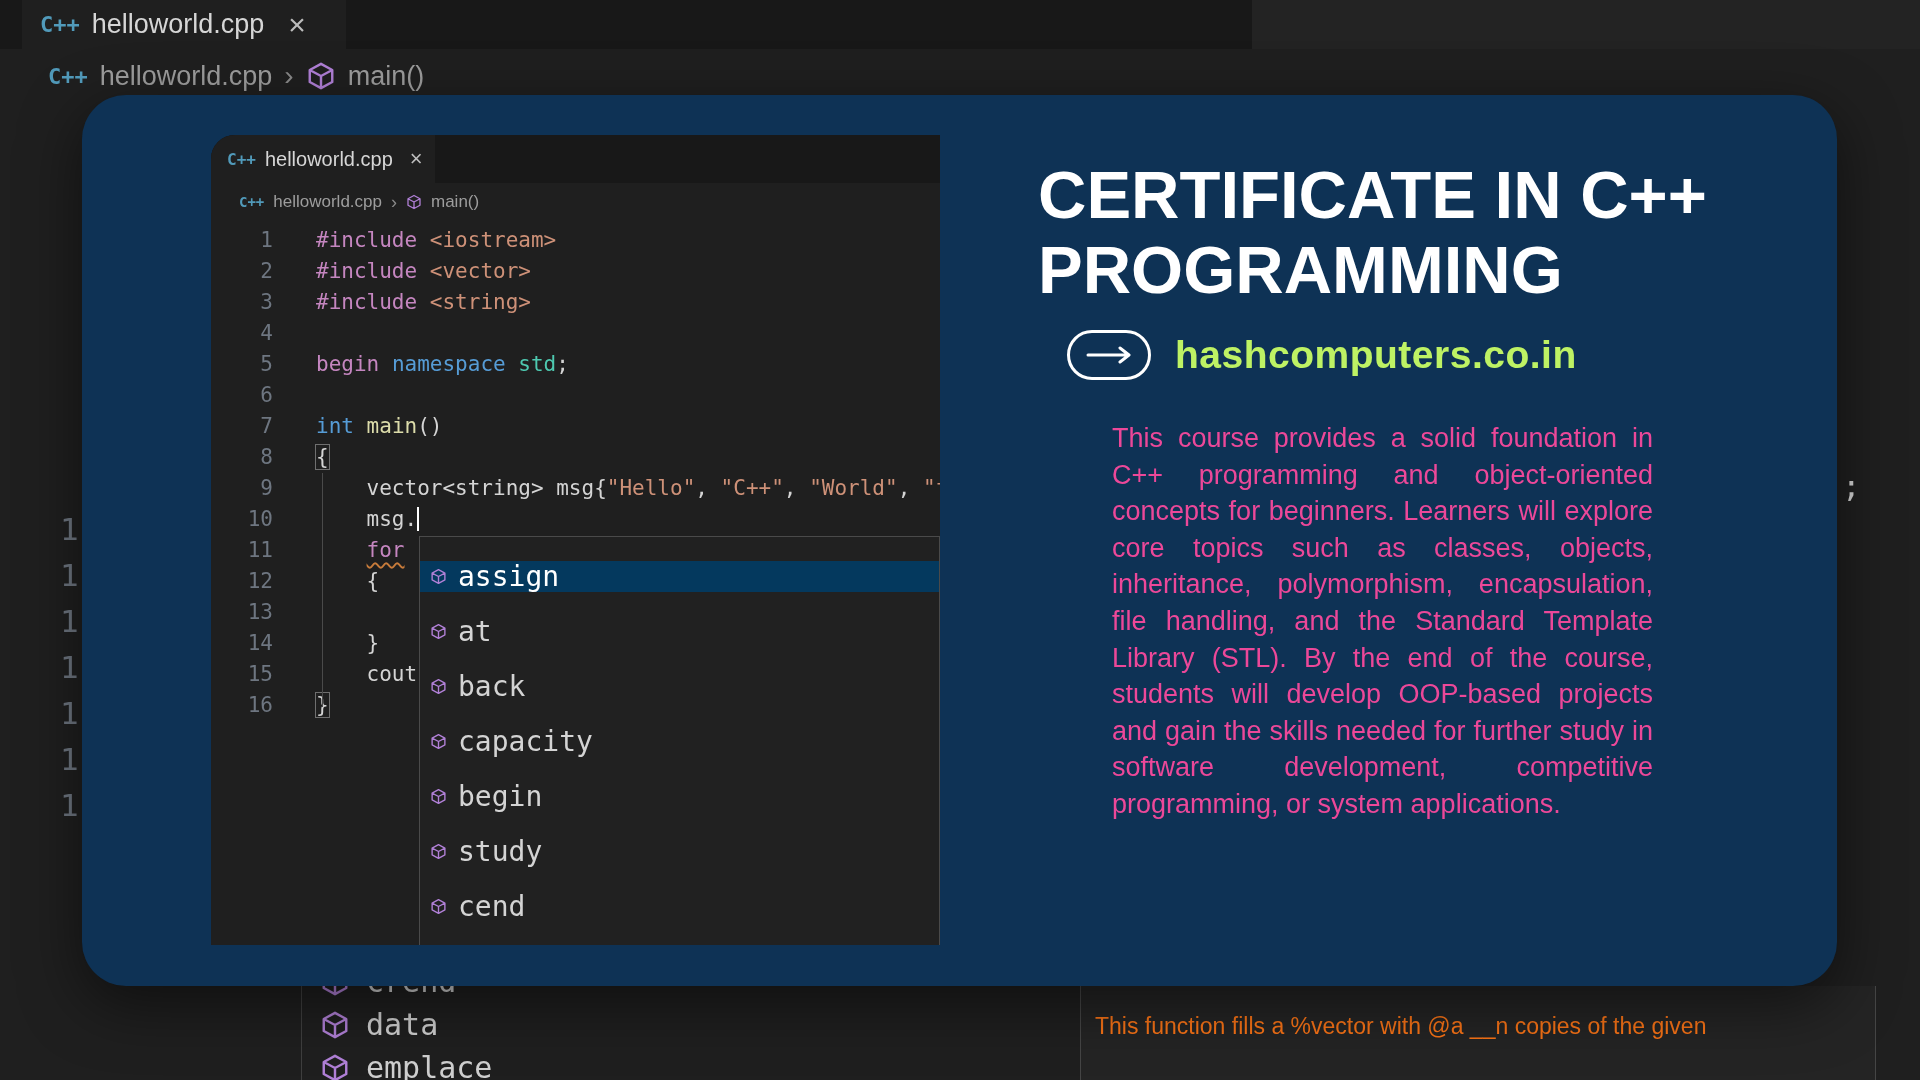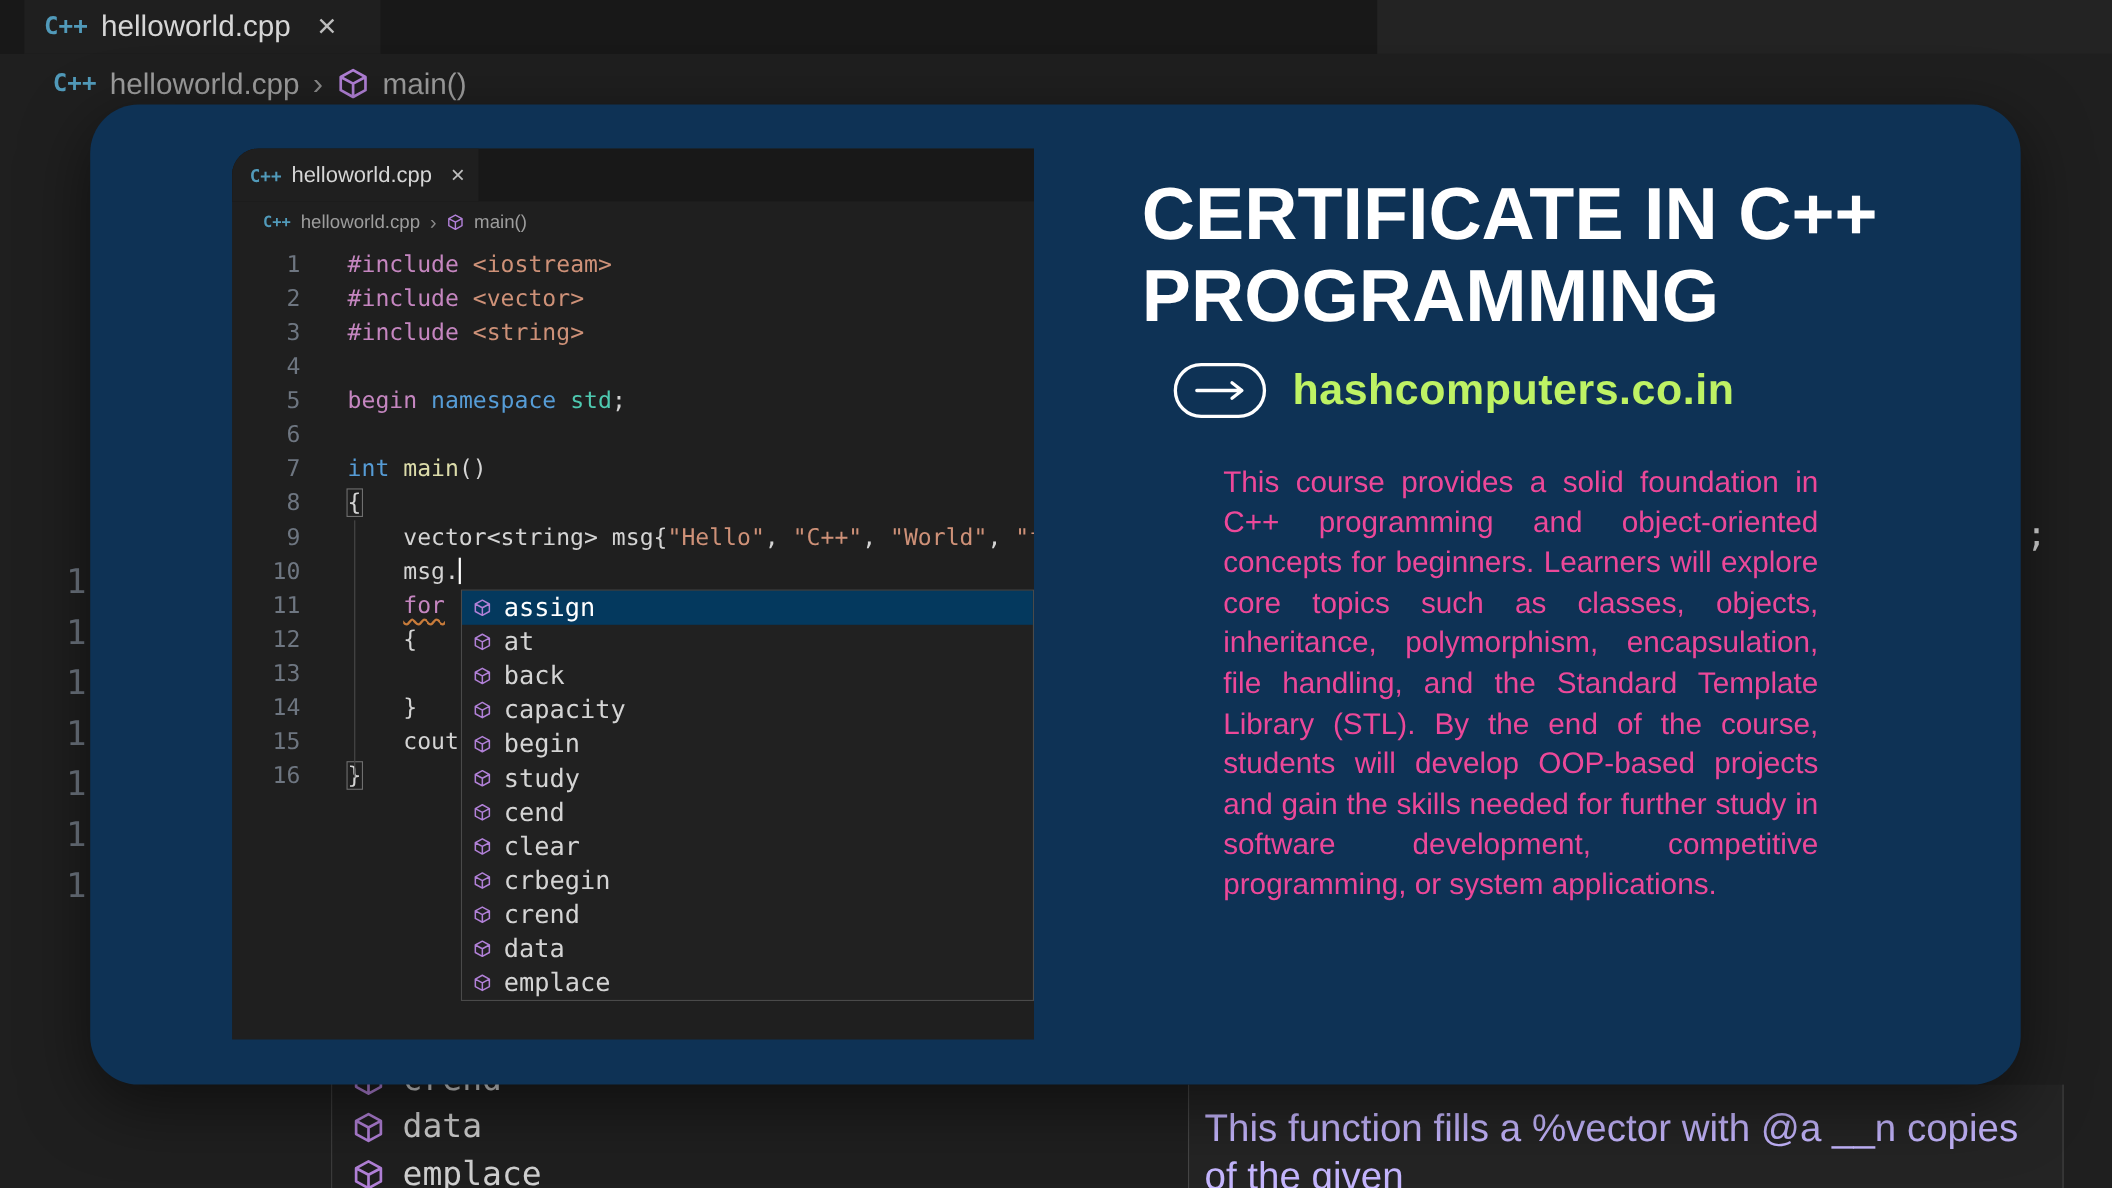--- a/index.html
+++ b/index.html
@@ -26,21 +26,21 @@
   .crumb-sep{color:#8a8a8a;font-size:28px;}
   .cube-svg{display:block;}
   #bg-gutter{left:60px;top:506px;color:#6e7681;font-size:31px;}
   #bg-gutter .gut{height:46px;line-height:46px;}
   #bg-fragment{left:1842px;top:468px;font-size:31px;color:#d4d4d4;}
   #bg-suggest{left:301px;top:960px;width:779px;height:130px;border-left:1px solid #3f3f3f;}
   #bg-suggest .bgsg-row{height:43px;display:flex;align-items:center;gap:16px;padding-left:18px;
     font-size:30px;color:#cfcfcf;font-family:"DejaVu Sans Mono",monospace;}
   #bg-doc{left:1080px;top:986px;width:796px;height:94px;background:#242424;
     border-left:1px solid #454545;border-right:1px solid #454545;box-sizing:border-box;
-    padding:18px 18px 12px 14px;font-size:35px;line-height:44px;color:#c4b5fd;overflow:hidden;}
+    padding:18px 18px 12px 14px;font-size:23px;line-height:44px;color:#f97316;overflow:hidden;}
 
   
   #card{left:82px;top:95px;width:1755px;height:891px;background:var(--navy,#0e3255);
     border-radius:44px;box-shadow:0 18px 60px rgba(0,0,0,.5);}
 
   
   #shot{left:129px;top:40px;width:729px;height:810px;background:var(--editor-bg,#1f1f1f);
     border-radius:24px 0 0 0;overflow:hidden;}
   #shot-tabstrip{left:0;top:0;width:729px;height:48px;background:var(--strip-bg,#181818);}
   #shot-tab{left:0;top:0;width:224px;height:48px;background:var(--editor-bg,#1f1f1f);
@@ -61,21 +61,21 @@
   .tok-type{color:#4EC9B0;}
   .tok-fn{color:#DCDCAA;}
   .tok-str{color:#CE9178;}
   .tok-plain{color:#D4D4D4;}
   .tok-bracket{color:#D4D4D4;outline:1px solid #6f6f6f;}
   .tok-err{color:#C586C0;text-decoration:underline wavy #c87b3a 2px;text-underline-offset:5px;}
   .tok-cursor{display:inline-block;width:2px;height:24px;background:#ffffff;vertical-align:text-bottom;}
   #bracket-guide{left:111px;top:338px;width:1px;height:234px;background:#4a4a4a;}
   #suggest{left:208px;top:401px;width:521px;background:#212121;border:1px solid #4a4a4a;box-sizing:border-box;}
   .sg-row{height:31px;display:flex;align-items:center;gap:11px;padding-left:10px;
-    font-family:"DejaVu Sans Mono",monospace;font-size:23px;color:#d4d4d4;}
+    font-family:"DejaVu Sans Mono",monospace;font-size:28px;color:#d4d4d4;margin-top:24px;}
   .sg-row.sel{background:var(--selection,#04395e);color:#ffffff;}
 
   
   #title{left:940px;top:62px;color:#ffffff;font-weight:bold;font-size:67px;line-height:75px;
     letter-spacing:0px;margin-left:16px;}
   #pill-row{left:985px;top:235px;display:flex;align-items:center;gap:24px;}
   #arrow-pill{width:84px;height:50px;border:3px solid #ffffff;border-radius:27px;
     display:flex;align-items:center;justify-content:center;box-sizing:border-box;}
   #website{font-size:39px;font-weight:bold;color:#bef264;letter-spacing:.5px;}
   #desc{left:1030px;top:325px;width:541px;font-size:27px;line-height:36.6px;color:#ec4899;

